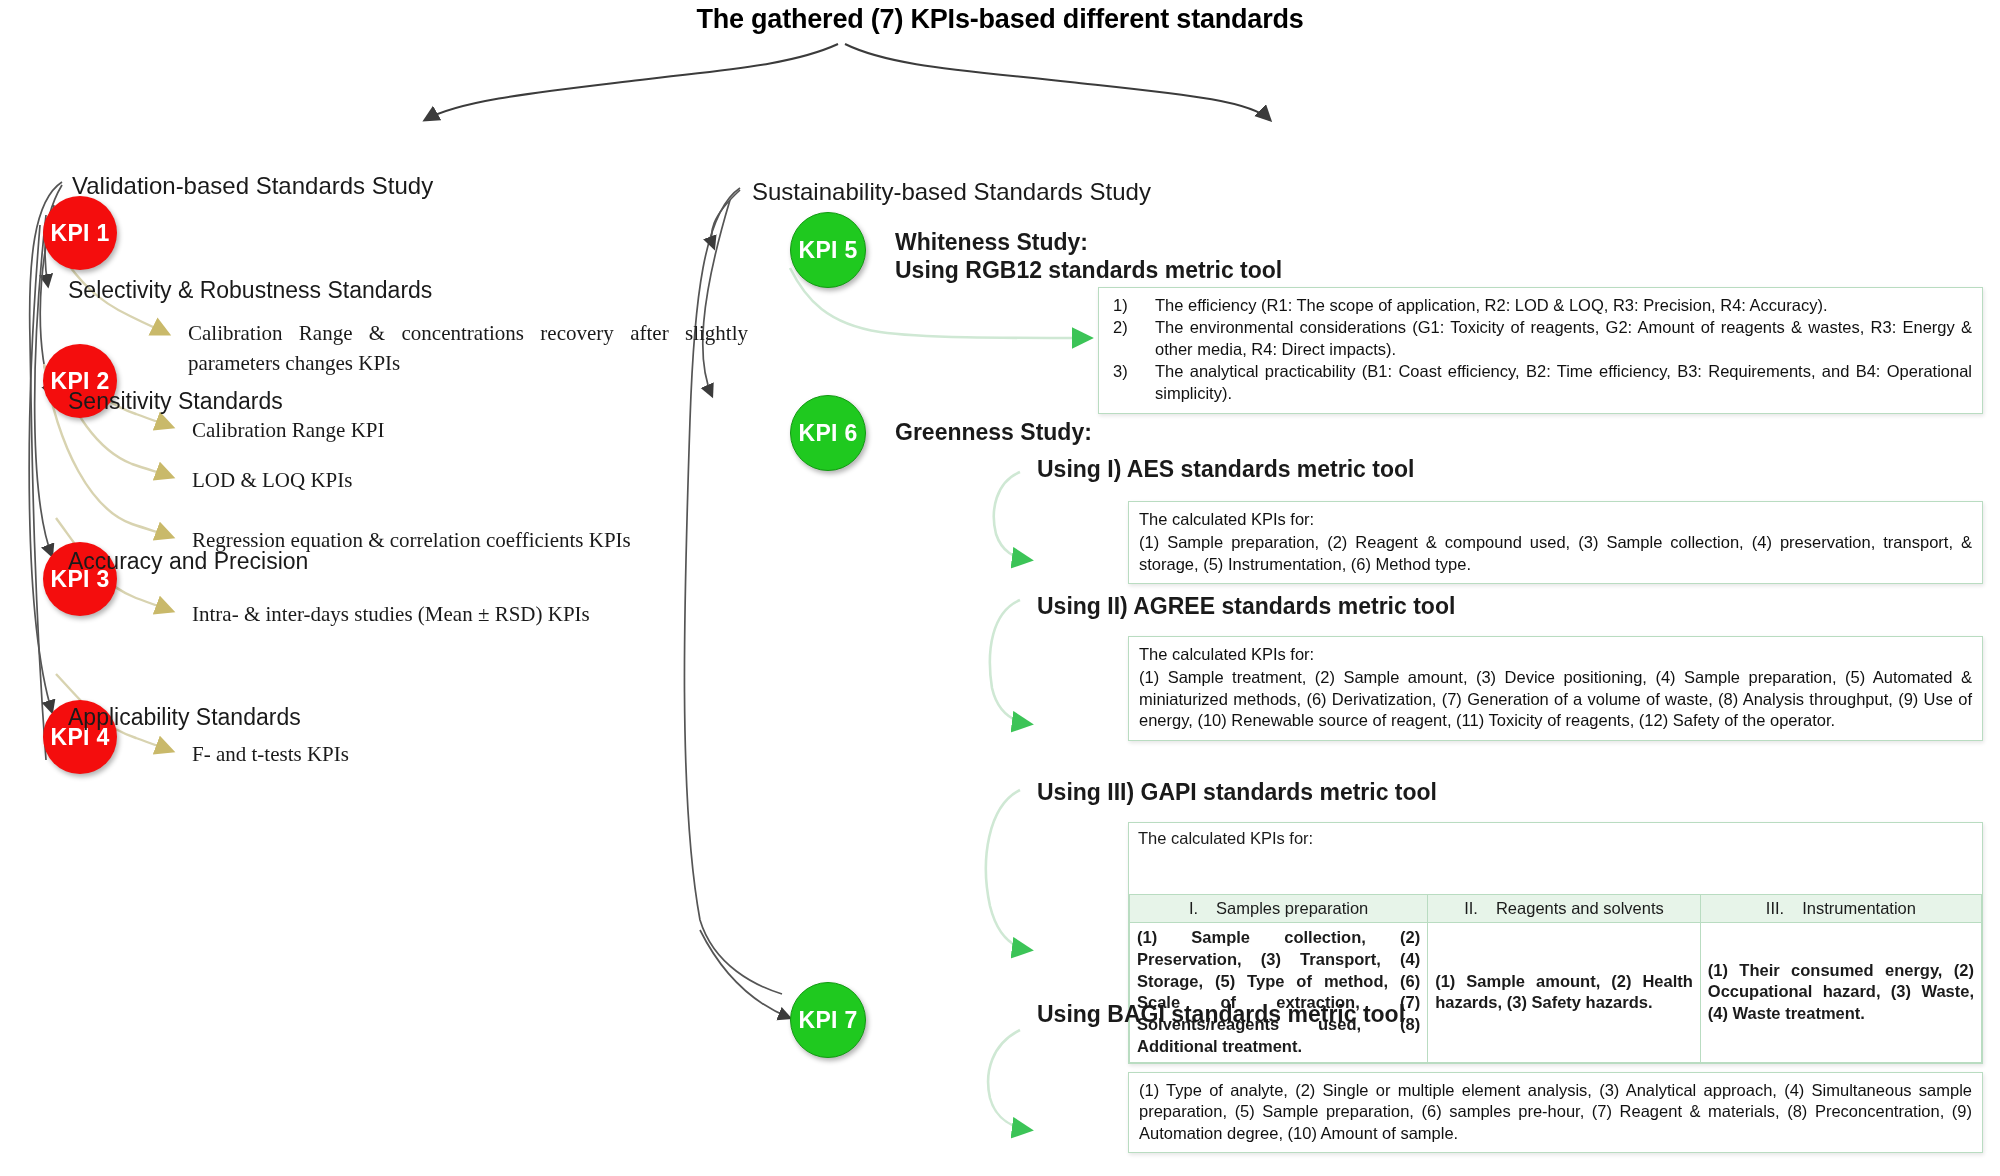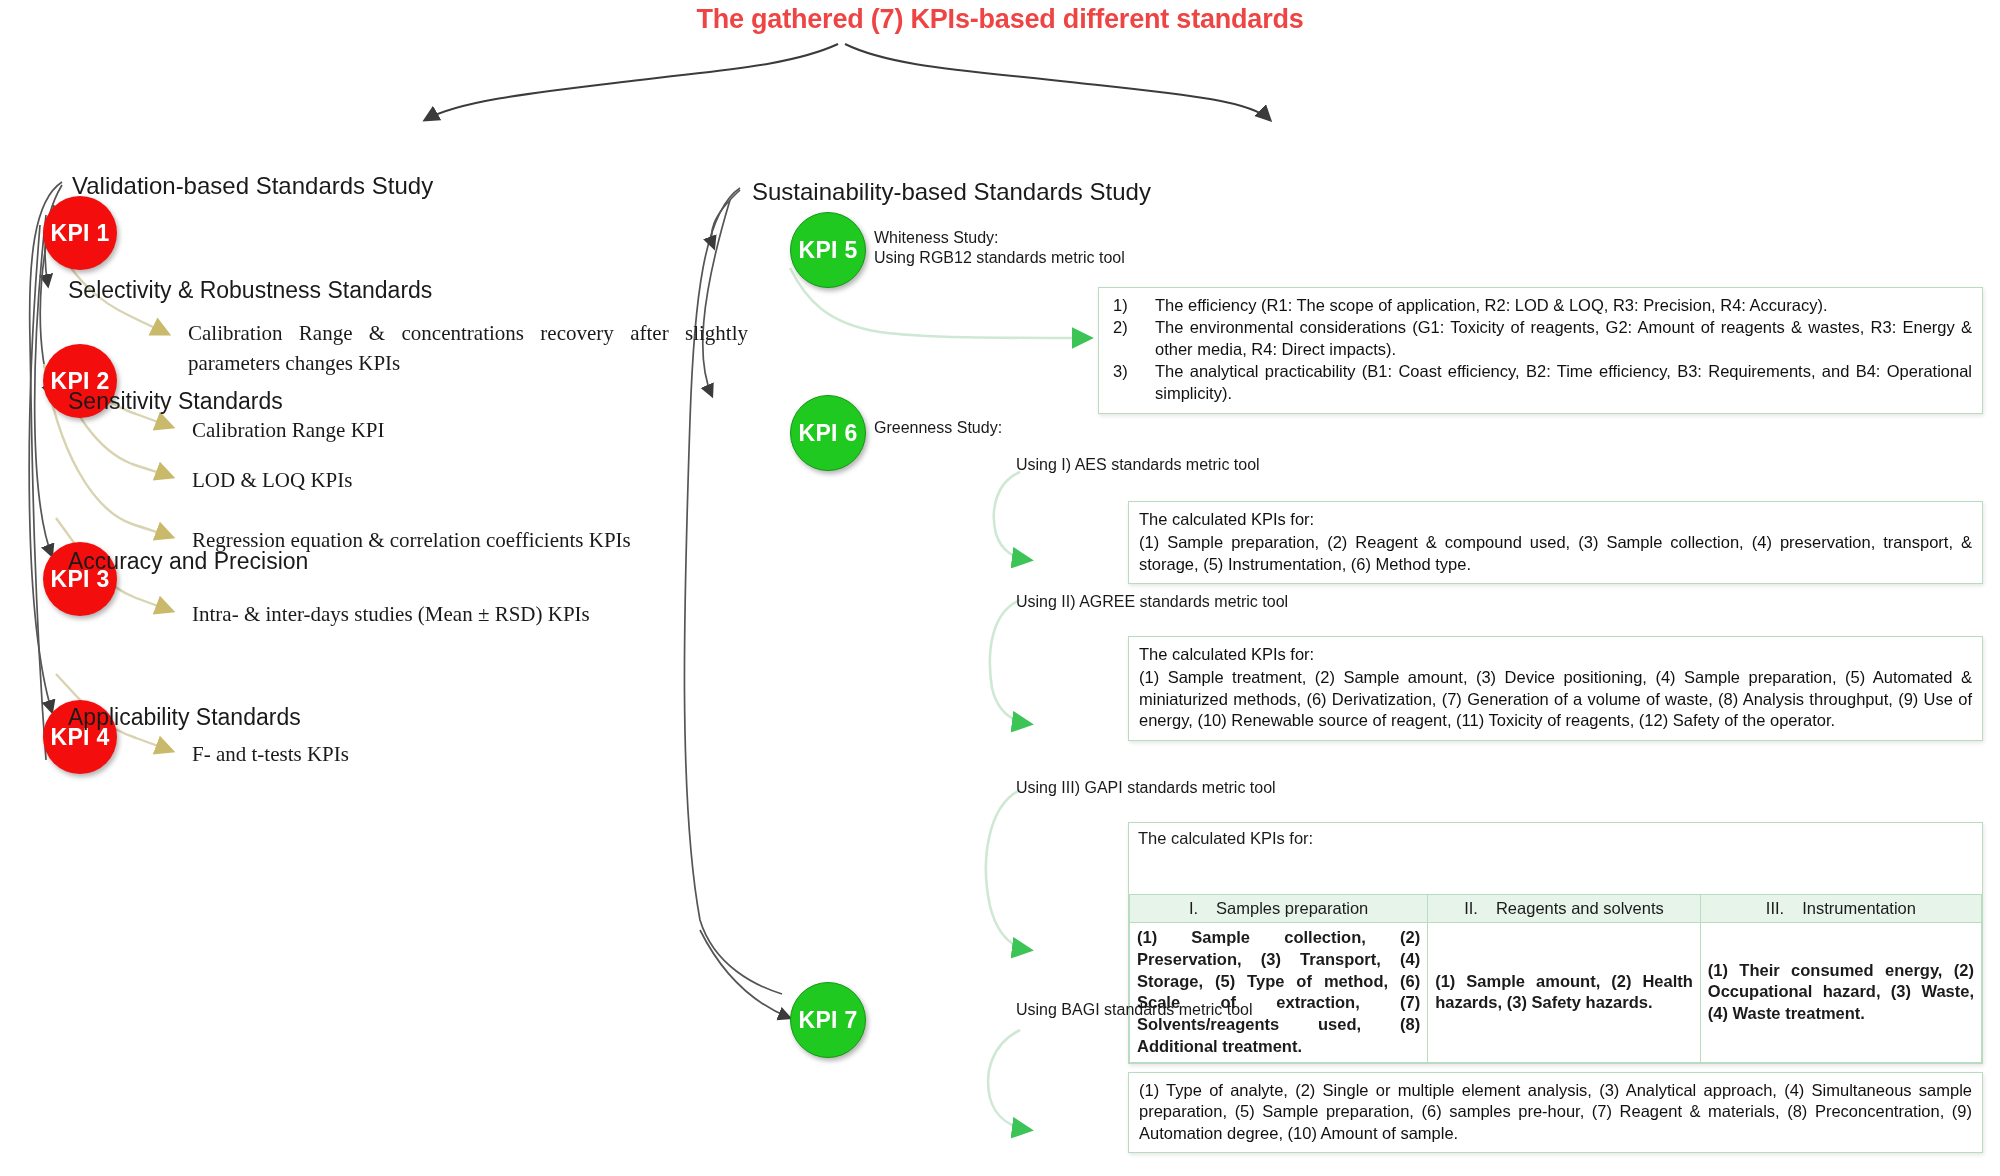--- a/index.html
+++ b/index.html
@@ -8,28 +8,28 @@
     font-family:"Liberation Sans","DejaVu Sans",sans-serif;
     color:#1b1b1b;
   }
   #svg-layer{position:absolute;left:0;top:0;width:2000px;height:1176px;pointer-events:none;}
 
   .abs{position:absolute;}
 
   
   .title{
     left:0;top:4px;width:2000px;text-align:center;
-    font-size:27px;font-weight:700;letter-spacing:-0.2px;color:#ef4444;
+    font-size:27px;font-weight:700;letter-spacing:-0.2px;color:#000000;
   }
 
   
   .branch-title{font-size:24px;font-weight:400;color:#1a1a1a;white-space:nowrap;}
   .lvl1{font-size:23px;font-weight:400;color:#1a1a1a;white-space:nowrap;}
   .lvl2{font-size:21px;font-weight:400;color:#1a1a1a;font-family:Liberation Serif, serif;}
-  .study-head{font-size:16px;font-weight:400;color:#1a1a1a;line-height:1.22;white-space:nowrap;}
+  .study-head{font-size:23px;font-weight:700;color:#1a1a1a;line-height:1.22;white-space:nowrap;margin-left:21px;}
 
   
   .kpi{
     border-radius:50%;
     display:flex;align-items:center;justify-content:center;
     color:#ffffff;font-size:23px;font-weight:600;letter-spacing:.3px;
     box-shadow:2px 3px 5px rgba(0,0,0,.30);
   }
   .kpi-red{background:#f40d0d;width:74px;height:74px;}
   .kpi-green{background:#1fc91f;width:74px;height:74px;border:1px solid #119911;}

